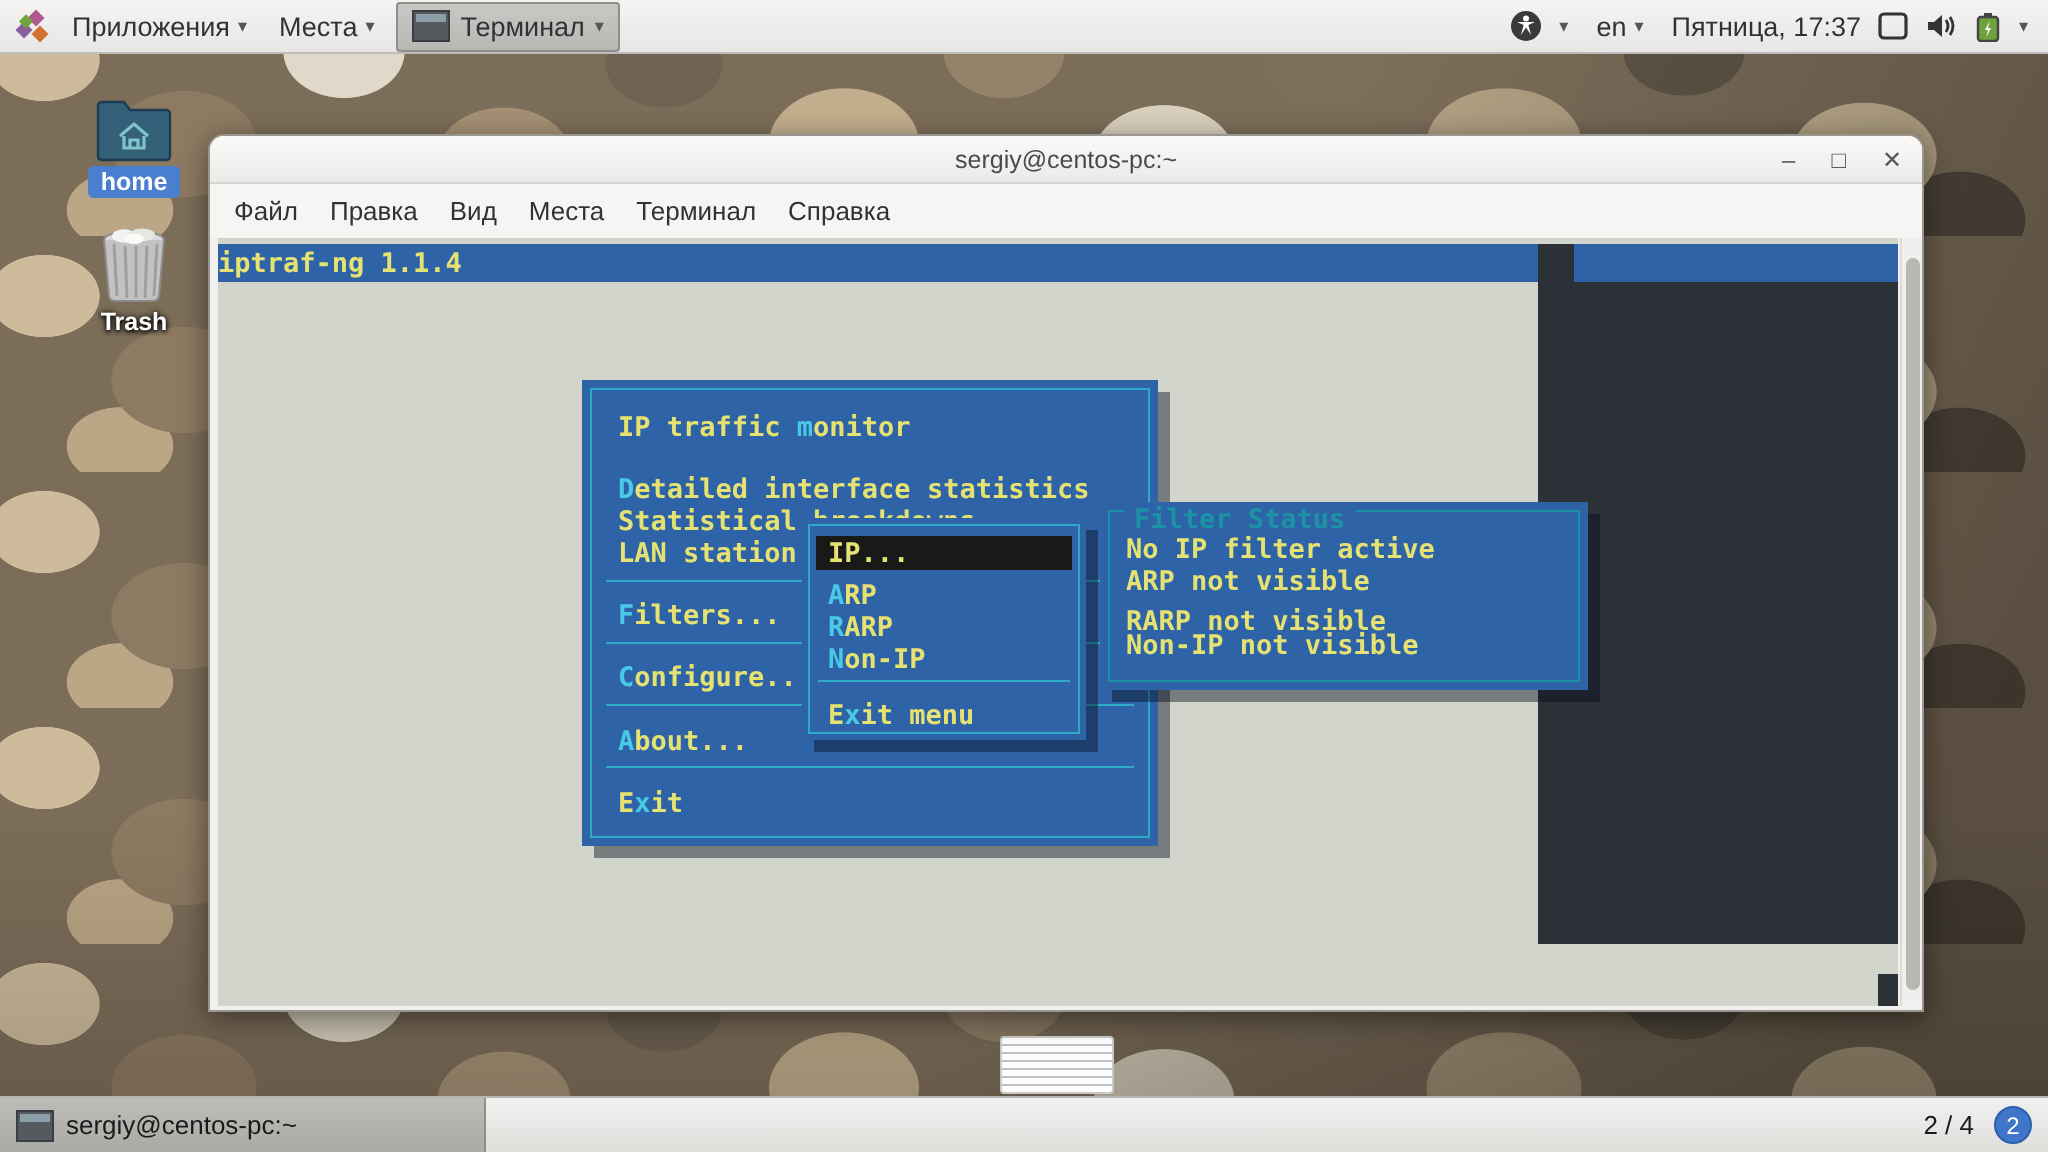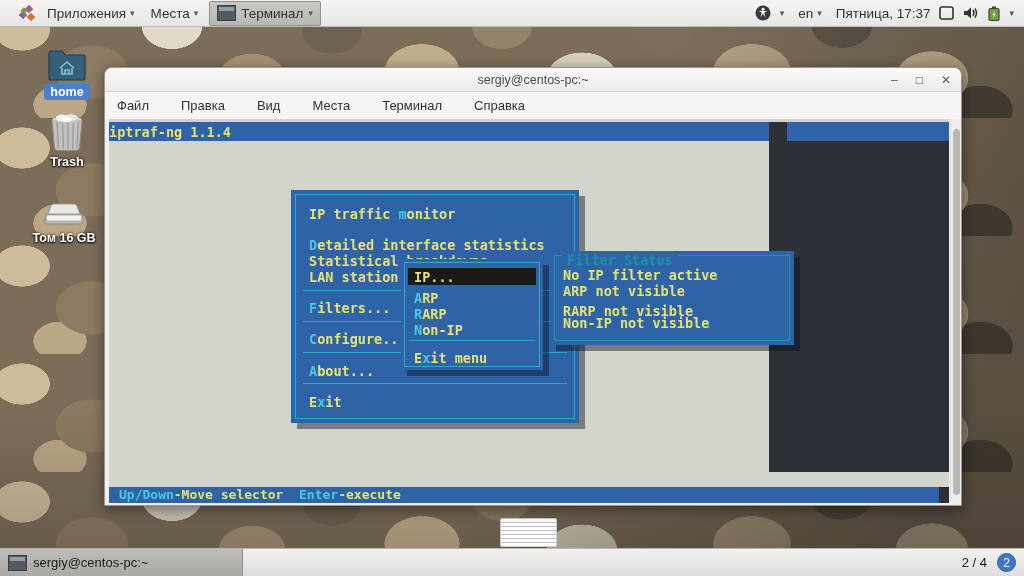--- a/index.html
+++ b/index.html
@@ -26,21 +26,21 @@
       radial-gradient(54px 40px at 980px 110px,#4f463a 60%, #0000 61%);
     background-size:1024px 118px; }
   .desktop::after { content:""; position:absolute; inset:0;
     background:linear-gradient(115deg, rgba(0,0,0,0) 55%, rgba(25,22,18,.35) 90%),
                linear-gradient(0deg, rgba(30,26,20,.25), rgba(0,0,0,0) 30%); pointer-events:none; }
 
   
   .panel { position:absolute; left:0; top:0; width:1024px; height:27px; z-index:50;
     background:linear-gradient(#f5f4f3,#e7e6e4); border-bottom:1px solid #bdbcb8;
     display:flex; align-items:center; font-size:13.5px; color:#2e3436; }
-  .panel .left { display:flex; align-items:center; gap:6px; padding-left:19px; }
+  .panel .left { display:flex; align-items:center; gap:6px; padding-left:8px; }
   .panel .right { margin-left:auto; display:flex; align-items:center; gap:9px; padding-right:10px; }
   .pitem { display:flex; align-items:center; gap:4px; padding:3px 5px; cursor:default; }
   .caret { font-size:9px; color:#555; }
   .term-btn { display:flex; align-items:center; gap:5px; background:linear-gradient(#c9c8c5,#b8b7b3);
     border:1px solid #8f8e8a; border-radius:2px; padding:2px 7px; height:25px; }
   .micro-term { width:19px; height:16px; background:#555a5e; border:1px solid #3a3e42; position:relative; }
   .micro-term::before { content:""; position:absolute; left:1px; top:1px; right:1px; height:4px; background:#8da0aa; }
 
   
   .dicon { position:absolute; width:84px; text-align:center; z-index:5; }
@@ -65,21 +65,21 @@
   
   .window { position:absolute; left:104px; top:67px; width:858px; height:439px; z-index:10;
     background:#f1f0ee; border:1px solid #98968f; border-radius:8px 8px 0 0;
     box-shadow:0 3px 14px rgba(0,0,0,.45); }
   .titlebar { position:absolute; left:0; top:0; right:0; height:24px; border-radius:7px 7px 0 0;
     background:linear-gradient(#fbfaf9,#eceae8); border-bottom:1px solid #d5d3cf;
     display:flex; align-items:center; justify-content:center; font-size:12.5px; color:#4a4a4a; }
   .win-controls { position:absolute; right:10px; top:0; height:24px; display:flex; align-items:center; gap:18px;
     font-size:12px; color:#5a5a5a; }
   .menubar { position:absolute; left:0; top:24px; right:0; height:27px; background:#f6f5f4;
-    display:flex; align-items:center; gap:32px; padding-left:12px; font-size:13px; color:#2e3436; }
+    display:flex; align-items:center; gap:16px; padding-left:12px; font-size:13px; color:#2e3436; }
 
   
   .term { position:absolute; left:4px; top:51px; width:840px; height:384px; background:#d2d5cc; overflow:hidden; }
   .t { font-family:"DejaVu Sans Mono",monospace; font-weight:bold; font-size:13.5px; line-height:16px; white-space:pre; }
   .yel { color:#e6e271; } .cyn { color:#4ac9e6; }
   .topbar { position:absolute; left:0; top:3px; width:840px; height:19px; background:#2e64a7;
     display:flex; align-items:center; }
   .notch { position:absolute; left:660px; top:3px; width:18px; height:19px; background:#2b3137; }
   .darkpane { position:absolute; left:660px; top:22px; width:180px; height:331px; background:#2b3137; }
   .tealbar { position:absolute; left:0; top:353px; width:840px; height:15px; background:#0ea49b;
@@ -186,28 +186,20 @@
     <svg width="42" height="40" viewBox="0 0 42 40" style="margin:0 auto">
       <ellipse cx="21" cy="8" rx="15" ry="4.5" fill="#d9d9d9" stroke="#8a8a8a"></ellipse>
       <path d="M6 8 L8.5 36 Q8.7 38.5 12 38.5 L30 38.5 Q33.3 38.5 33.5 36 L36 8" fill="#c2c2c2" stroke="#8a8a8a"></path>
       <path d="M11 10 L12.5 36 M16.5 11 L17.5 37 M22 11 L22 37 M27.5 11 L26.5 37 M32.5 10 L31 36" stroke="#9d9d9d" stroke-width="1.4" fill="none"></path>
       <ellipse cx="16" cy="6" rx="6" ry="3.4" fill="#f2f2f0"></ellipse>
       <ellipse cx="25" cy="5.4" rx="6.5" ry="3.2" fill="#e6e6e2"></ellipse>
       <ellipse cx="21" cy="7.4" rx="5" ry="2.6" fill="#fafaf8"></ellipse>
     </svg>
     <span class="lbl">Trash</span>
   </div>
-  <div class="dicon" style="left:22px; top:200px;">
-    <svg width="46" height="28" viewBox="0 0 46 28" style="margin:0 auto">
-      <rect x="4" y="14" width="38" height="10" rx="2" fill="#b9b7b2" stroke="#8a8a86"></rect>
-      <path d="M7 14 L10 6 Q10.6 4 13 4 L33 4 Q35.4 4 36 6 L39 14 Z" fill="#e9e8e4" stroke="#9c9a96"></path>
-      <rect x="6" y="15.5" width="34" height="5" rx="1.5" fill="#f3f2ef"></rect>
-    </svg>
-    <span class="lbl">Том 16 GB</span>
-  </div>
 
   <div class="minicard"></div>
 
   <div class="window">
     <div class="titlebar">
       <span>sergiy@centos-pc:~</span>
       <span class="win-controls">
         <span>–</span>
         <span>□</span>
         <span>✕</span>
@@ -258,26 +250,20 @@
 
       <div class="tuibox filterbox">
         <div class="tui-border"></div>
         <div class="ftitle t">Filter Status</div>
         <div class="frow t yel" style="top:16px">No IP filter active</div>
         <div class="frow t yel" style="top:32px">ARP not visible</div>
         <div class="frow t yel" style="top:52px">RARP not visible</div>
         <div class="frow t yel" style="top:64px">Non-IP not visible</div>
       </div>
 
-      <div class="bluebar">
-        <span class="t cyn">Up/Down</span>
-          <span class="t yel">-Move selector  </span>
-          <span class="t cyn">Enter</span>
-          <span class="t yel">-execute</span>
-      </div>
       <div class="darksq"></div>
     </div>
 
     <div class="scrollbar">
       <div class="thumb"></div>
     </div>
   </div>
 
   <div class="taskbar">
     <div class="task-btn">

